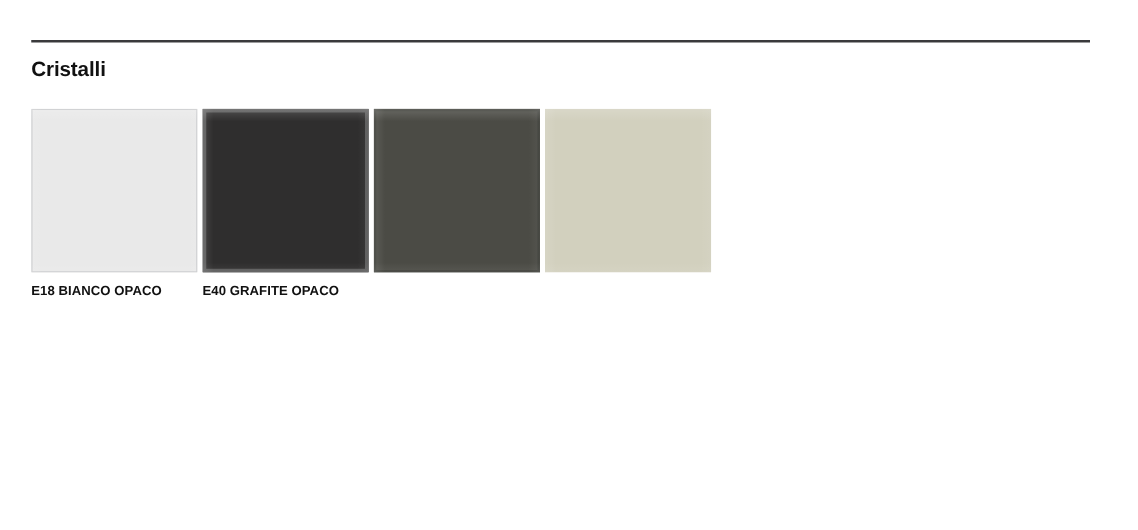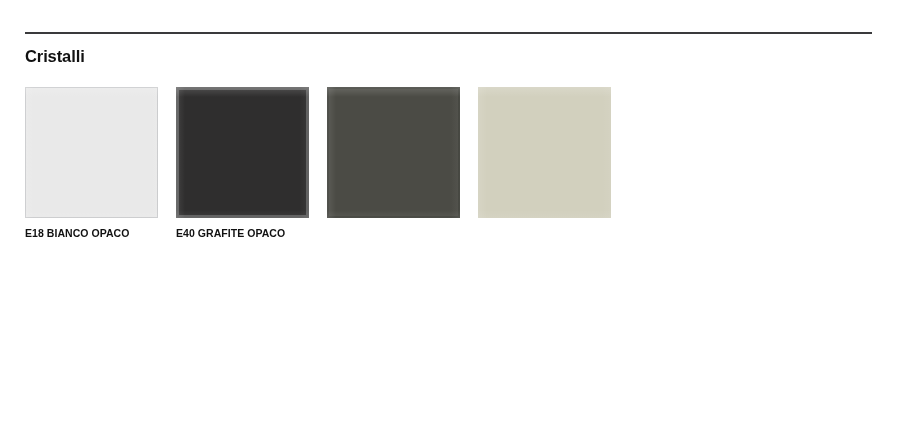--- a/index.html
+++ b/index.html
@@ -53,21 +53,21 @@
     position: absolute;
     left: 25px;
     top: 87px;
     width: 860px;
     display: flex;
     align-items: flex-start;
   }
 
   .swatch-item {
     width: 133px;
-    margin-right: 18px;
+    margin-right: 4px;
     display: block;
   }
 
   .swatch-chip {
     position: relative;
     width: 133px;
     height: 131px;
     box-sizing: border-box;
     background: #ffffff;
     overflow: hidden;

